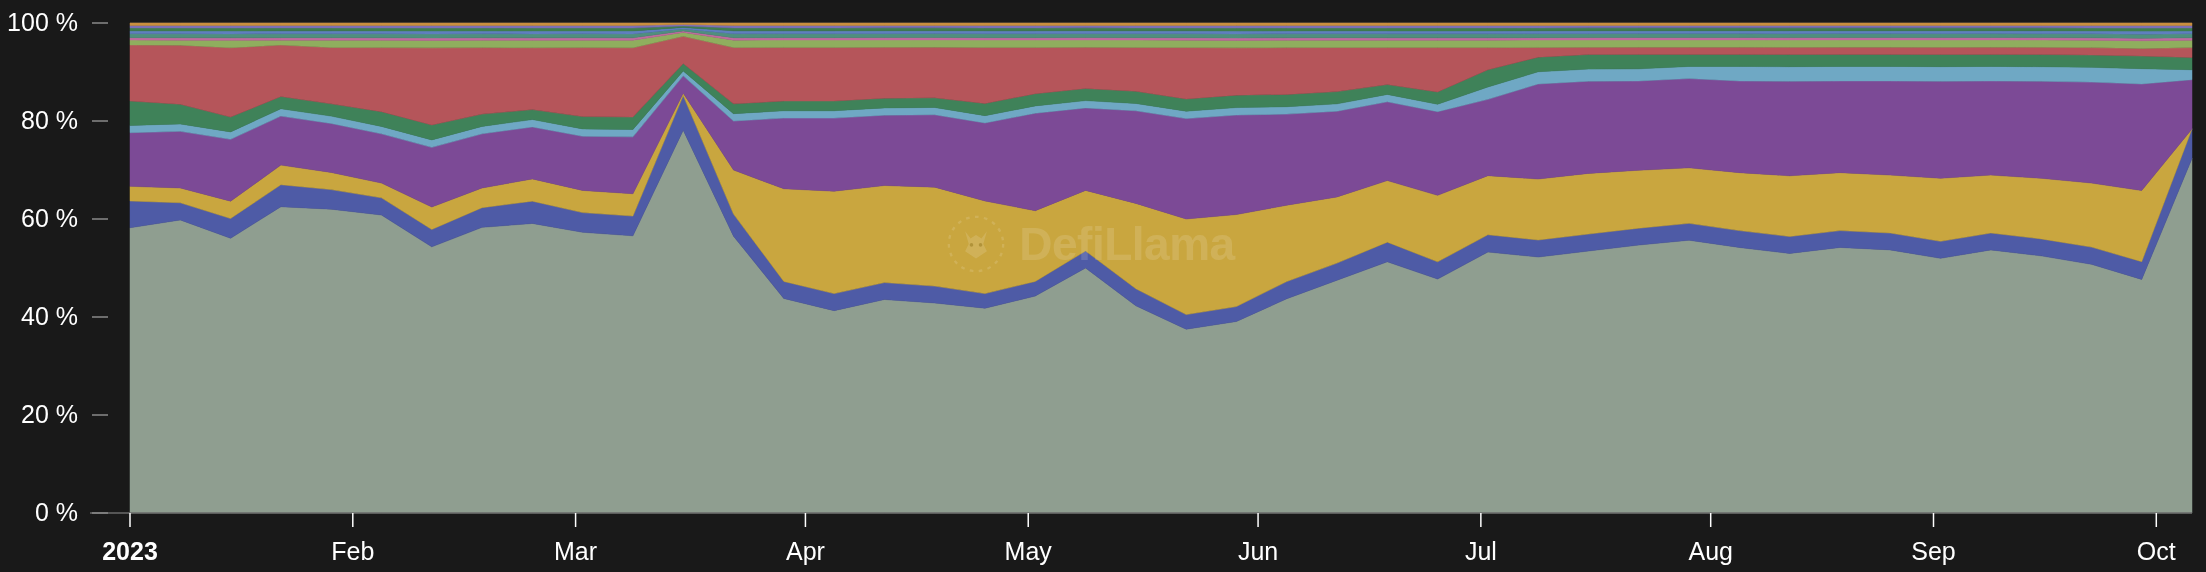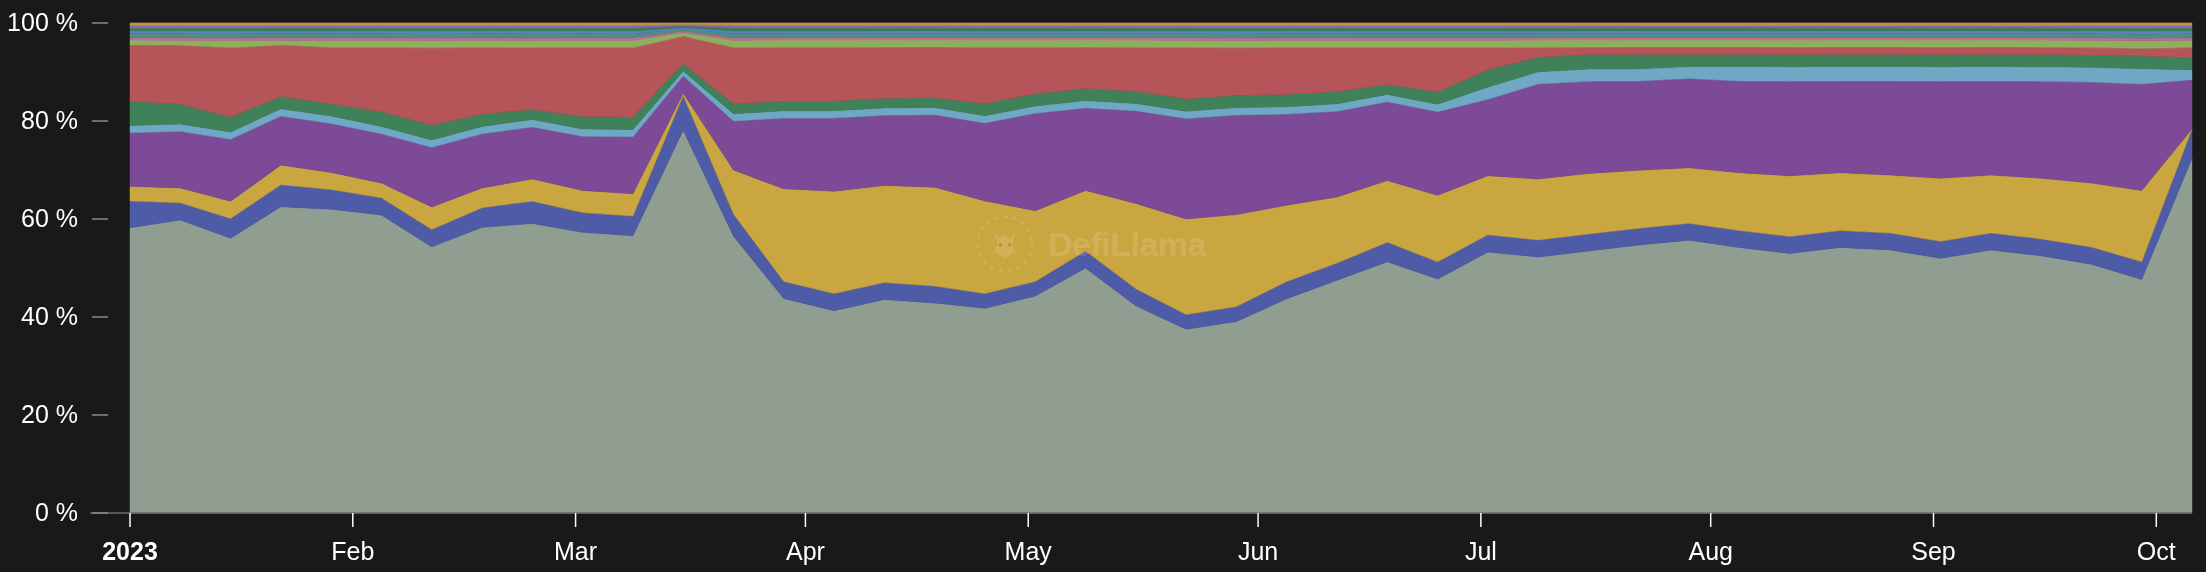--- a/index.html
+++ b/index.html
@@ -72,21 +72,21 @@
   }
   #watermark-inner {
     display: flex;
     align-items: center;
     gap: 14px;
     opacity: 0.13;
     transform: translateY(-42px) translateX(-12px);
   }
   #watermark-text {
     font-family: "Liberation Sans", sans-serif;
-    font-size: 34px;
+    font-size: 46px;
     font-weight: bold;
     color: #ffffff;
     letter-spacing: -0.5px;
   }
 </style>
 </head>
 <body>
 
 <div id="chart-root">
   <svg id="chart-svg" viewBox="0 0 2206 572" preserveAspectRatio="none">

